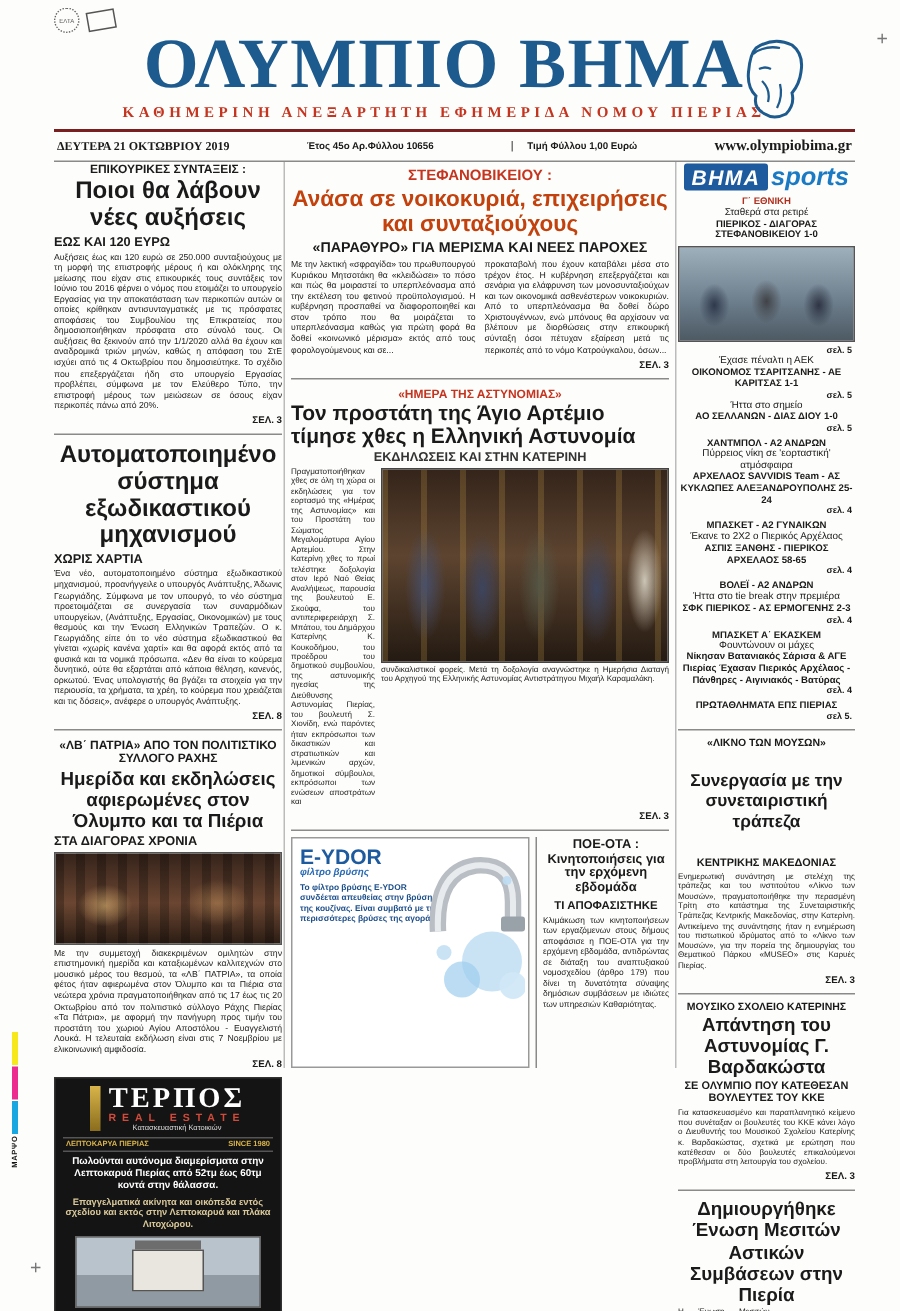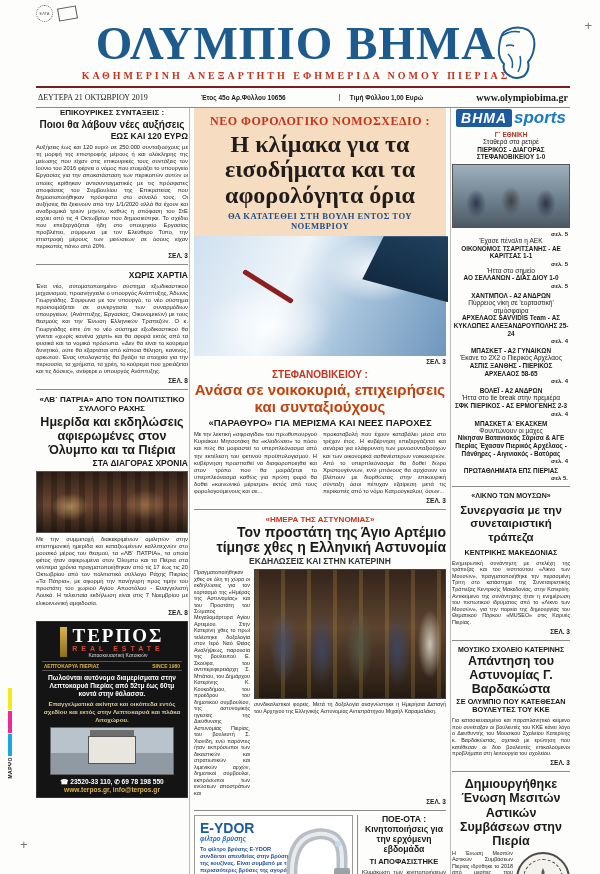--- a/index.html
+++ b/index.html
@@ -16,38 +16,38 @@
     font-size:4px;color:#555;display:flex;align-items:center;justify-content:center;}
   .masthead{position:absolute;top:20px;left:22px;right:30px;text-align:center;}
   .mast-title{font-family:"Liberation Serif",serif;font-weight:bold;font-size:47px;
     line-height:1.0;color:#1d5a8e;letter-spacing:1px;}
   .zeus{position:absolute;right:28px;top:2px;}
   .mast-sub{margin-top:3px;font-family:"Liberation Serif",serif;font-weight:bold;
     color:#c5341f;font-size:10px;letter-spacing:3px;}
   .dateline{position:absolute;top:86px;left:36px;right:30px;border-top:2px solid #7a1f1f;
     border-bottom:1px solid #8a8a8a;display:flex;align-items:center;
     justify-content:space-between;padding:4px 2px;font-size:7px;}
-  .dl-date{font-family:"Liberation Serif",serif;font-weight:normal;font-size:8px;}
+  .dl-date{font-family:"Liberation Serif",serif;font-weight:bold;font-size:8px;}
   .dl-issue{font-weight:bold;font-size:6.5px;}
   .dl-price{font-weight:bold;font-size:6.5px;border-left:1px solid #777;padding-left:10px;}
   .dl-web{font-family:"Liberation Serif",serif;font-weight:bold;font-size:10px;}
 
   
   .col-left{position:absolute;left:36px;top:108px;width:152px;}
   .col-center{position:absolute;left:189px;top:108px;width:262px;box-sizing:border-box;
     border-left:1px solid #bbb;border-right:1px solid #bbb;padding:0 4px;}
   .col-right{position:absolute;left:452px;top:108px;width:118px;}
   .hr{border-top:1px solid #8a8a8a;margin:5px 0;}
   .pref{font-weight:bold;font-size:6.5px;text-align:right;margin-top:2px;}
   .body-s{font-size:5.8px;line-height:1.22;text-align:justify;color:#222;}
 
   
   .kick-blk{font-weight:bold;font-size:8px;text-align:center;}
-  .lt-title{font-weight:bold;font-size:10px;line-height:1.12;text-align:center;margin:2px 0 1px;}
-  .lt-sub{font-weight:bold;font-size:8.5px;text-align:right;margin-bottom:3px;}
+  .lt-title{font-weight:bold;font-size:16px;line-height:1.12;text-align:center;margin:2px 0 1px;}
+  .lt-sub{font-weight:bold;font-size:8.5px;text-align:left;margin-bottom:3px;}
   .a3-title{font-weight:bold;font-size:12.5px;line-height:1.12;text-align:center;margin:2px 0 1px;}
   .church-photo{height:60px;margin:3px 0;border:1px solid #555;
     background:
       radial-gradient(26px 20px at 22% 58%,rgba(230,190,120,.55),transparent 70%),
       radial-gradient(30px 22px at 72% 55%,rgba(210,160,100,.4),transparent 70%),
       repeating-linear-gradient(90deg,rgba(0,0,0,.25) 0 6px,transparent 6px 14px),
       linear-gradient(#35231a,#6b4632 55%,#2c1d14);}
   
   .terpos{margin-top:5px;background:#141414;border:1px solid #333;color:#eee;
     padding:4px 5px;text-align:center;}
@@ -91,21 +91,21 @@
 
   
   .sur-kick{font-weight:bold;font-size:10px;color:#c5341f;text-align:center;margin-top:4px;}
   .sur-head{font-weight:bold;font-size:15px;line-height:1.1;text-align:center;color:#c2410c;margin:2px 0;}
   .sur-sub{font-weight:bold;font-size:9.5px;text-align:center;margin-bottom:3px;}
   .sur-cols{display:flex;gap:6px;}
   .sur-cols > div{flex:1;}
 
   
   .pol-kick{font-weight:bold;font-size:8px;color:#c5341f;text-align:center;margin-top:4px;}
-  .pol-head{font-weight:bold;font-size:14px;line-height:1.08;text-align:right;margin:1px 0;}
+  .pol-head{font-weight:bold;font-size:14px;line-height:1.08;text-align:left;margin:1px 0;}
   .pol-sub{font-weight:bold;font-size:8.5px;text-align:center;color:#333;margin-bottom:3px;}
   .pol-row{display:flex;gap:4px;}
   .pol-side{width:56px;font-size:5.4px;line-height:1.2;text-align:justify;color:#222;}
   .pol-photo{height:128px;border:1px solid #444;
     background:
       radial-gradient(18px 50px at 15% 60%,rgba(70,80,110,.9),transparent 75%),
       radial-gradient(18px 50px at 35% 62%,rgba(60,70,100,.9),transparent 75%),
       radial-gradient(18px 50px at 55% 60%,rgba(84,86,70,.95),transparent 75%),
       radial-gradient(18px 50px at 75% 62%,rgba(60,70,100,.9),transparent 75%),
       radial-gradient(16px 46px at 92% 58%,rgba(225,220,205,.85),transparent 75%),
@@ -137,21 +137,21 @@
   .sp-sub{font-size:6.6px;text-align:center;line-height:1.15;}
   .sp-match{font-weight:bold;font-size:6.4px;text-align:center;line-height:1.2;}
   .sp-page{font-weight:bold;font-size:6px;text-align:right;margin:1px 2px 0 0;}
   .sp-photo{height:62px;border:1px solid #555;margin:3px 0;
     background:
       radial-gradient(14px 20px at 20% 62%,rgba(40,50,70,.9),transparent 72%),
       radial-gradient(14px 20px at 50% 58%,rgba(60,60,64,.9),transparent 72%),
       radial-gradient(14px 20px at 80% 62%,rgba(40,45,60,.9),transparent 72%),
       linear-gradient(#9fb0bd,#6b7c8a 60%,#4d5a64);}
   .rt-kick{font-weight:bold;font-size:7px;text-align:center;}
-  .rt-title{font-weight:bold;font-size:11.5px;line-height:1.15;text-align:center;margin:5px 0;}
+  .rt-title{font-weight:bold;font-size:11.5px;line-height:1.15;text-align:center;margin:16px 0;}
   .rt-title2{font-weight:bold;font-size:12.5px;line-height:1.15;text-align:center;margin:1px 0;}
   .rt-sub{font-weight:bold;font-size:7.3px;text-align:center;line-height:1.2;margin-bottom:2px;}
   .rt-body{font-size:5.4px;line-height:1.22;text-align:justify;color:#222;}
   .seal{float:right;width:50px;height:50px;border-radius:50%;border:2px solid #4a4a4a;
     margin:2px 0 2px 3px;position:relative;background:#f4f2ec;}
   .seal::before{content:"";position:absolute;inset:5px;border:1px dashed #4a4a4a;border-radius:50%;}
   .seal::after{content:"";position:absolute;left:50%;top:50%;width:12px;height:20px;
     transform:translate(-50%,-55%);background:#5a5a5a;
     clip-path:polygon(50% 0,65% 25%,60% 25%,80% 60%,58% 55%,58% 100%,42% 100%,42% 55%,20% 60%,40% 25%,35% 25%);}
 
@@ -200,20 +200,21 @@
     <div class="kick-blk">ΕΠΙΚΟΥΡΙΚΕΣ ΣΥΝΤΑΞΕΙΣ :</div>
     <div class="lt-title">Ποιοι θα λάβουν νέες αυξήσεις</div>
     <div class="lt-sub">ΕΩΣ ΚΑΙ 120 ΕΥΡΩ</div>
     <div class="body-s">Αυξήσεις έως και 120 ευρώ σε 250.000 συνταξιούχους με τη μορφή της επιστροφής μέρους ή και ολόκληρης της μείωσης που είχαν στις επικουρικές τους συντάξεις τον Ιούνιο του 2016 φέρνει ο νόμος που ετοιμάζει το υπουργείο Εργασίας για την αποκατάσταση των περικοπών αυτών οι οποίες κρίθηκαν αντισυνταγματικές με τις πρόσφατες αποφάσεις του Συμβουλίου της Επικρατείας που δημοσιοποιήθηκαν πρόσφατα στο σύνολό τους. Οι αυξήσεις θα ξεκινούν από την 1/1/2020 αλλά θα έχουν και αναδρομικά τριών μηνών, καθώς η απόφαση του ΣτΕ ισχύει από τις 4 Οκτωβρίου που δημοσιεύτηκε. Το σχέδιο που επεξεργάζεται ήδη στο υπουργείο Εργασίας προβλέπει, σύμφωνα με τον Ελεύθερο Τύπο, την επιστροφή μέρους των μειώσεων σε όσους είχαν περικοπές πάνω από 20%.</div>
     <div class="pref">ΣΕΛ. 3</div>
   </div>
 
   <div class="hr"></div>
 
   <div>
+    <div class="lt-title">Αυτοματοποιημένο σύστημα εξωδικαστικού μηχανισμού</div>
     <div class="lt-sub">ΧΩΡΙΣ ΧΑΡΤΙΑ</div>
     <div class="body-s">Ένα νέο, αυτοματοποιημένο σύστημα εξωδικαστικού μηχανισμού, προανήγγειλε ο υπουργός Ανάπτυξης, Άδωνις Γεωργιάδης. Σύμφωνα με τον υπουργό, το νέο σύστημα προετοιμάζεται σε συνεργασία των συναρμόδιων υπουργείων, (Ανάπτυξης, Εργασίας, Οικονομικών) με τους θεσμούς και την Ένωση Ελληνικών Τραπεζών. Ο κ. Γεωργιάδης είπε ότι το νέο σύστημα εξωδικαστικού θα γίνεται «χωρίς κανένα χαρτί» και θα αφορά εκτός από τα φυσικά και τα νομικά πρόσωπα. «Δεν θα είναι το κούρεμα δυνητικό, ούτε θα εξαρτάται από κάποια θέληση, κανενός, ορκωτού. Ένας υπολογιστής θα βγάζει τα στοιχεία για την περιουσία, τα χρήματα, τα χρέη, το κούρεμα που χρειάζεται και τις δόσεις», ανέφερε ο υπουργός Ανάπτυξης.</div>
     <div class="pref">ΣΕΛ. 8</div>
   </div>
 
   <div class="hr"></div>
 
   <div>
     <div class="kick-blk">«ΛΒ΄ ΠΑΤΡΙΑ» ΑΠΟ ΤΟΝ ΠΟΛΙΤΙΣΤΙΚΟ ΣΥΛΛΟΓΟ ΡΑΧΗΣ</div>
     <div class="a3-title">Ημερίδα και εκδηλώσεις αφιερωμένες στον Όλυμπο και τα Πιέρια</div>
@@ -239,32 +240,20 @@
     <div class="terpos-t1">Πωλούνται αυτόνομα διαμερίσματα στην Λεπτοκαρυά Πιερίας από 52τμ έως 60τμ κοντά στην θάλασσα.</div>
     <div class="terpos-t2">Επαγγελματικά ακίνητα και οικόπεδα εντός σχεδίου και εκτός στην Λεπτοκαρυά και πλάκα Λιτοχώρου.</div>
     <div class="terpos-house"></div>
     <div class="terpos-ph">☎ 23520-33 110,  ✆ 69 78 198 550</div>
     <div class="terpos-web">www.terpos.gr,  info@terpos.gr</div>
   </div>
 </div>
 
 <div class="col-center">
 
-  <div>
-    <div class="lead">
-      <div class="lead-kick">ΝΕΟ ΦΟΡΟΛΟΓΙΚΟ ΝΟΜΟΣΧΕΔΙΟ :</div>
-      <div class="lead-head">Η κλίμακα για τα εισοδήματα και τα αφορολόγητα όρια</div>
-      <div class="lead-sub">ΘΑ ΚΑΤΑΤΕΘΕΙ ΣΤΗ ΒΟΥΛΗ ΕΝΤΟΣ ΤΟΥ ΝΟΕΜΒΡΙΟΥ</div>
-    </div>
-    <div class="lead-photo">
-      <div class="lead-sleeve"></div>
-      <div class="lead-pen"></div>
-    </div>
-    <div class="pref">ΣΕΛ. 3</div>
-  </div>
 
   <div>
     <div class="sur-kick">ΣΤΕΦΑΝΟΒΙΚΕΙΟΥ :</div>
     <div class="sur-head">Ανάσα σε νοικοκυριά, επιχειρήσεις και συνταξιούχους</div>
     <div class="sur-sub">«ΠΑΡΑΘΥΡΟ» ΓΙΑ ΜΕΡΙΣΜΑ ΚΑΙ ΝΕΕΣ ΠΑΡΟΧΕΣ</div>
     <div class="sur-cols">
       <div class="body-s">Με την λεκτική «σφραγίδα» του πρωθυπουργού Κυριάκου Μητσοτάκη θα «κλειδώσει» το πόσο και πώς θα μοιραστεί το υπερπλεόνασμα από την εκτέλεση του φετινού προϋπολογισμού. Η κυβέρνηση προσπαθεί να διαφοροποιηθεί και στον τρόπο που θα μοιράζεται το υπερπλεόνασμα καθώς για πρώτη φορά θα δοθεί «κοινωνικό μέρισμα» εκτός από τους φορολογούμενους και σε...</div>
       <div class="body-s">προκαταβολή που έχουν καταβάλει μέσα στο τρέχον έτος. Η κυβέρνηση επεξεργάζεται και σενάρια για ελάφρυνση των μονοσυνταξιούχων και των οικονομικά ασθενέστερων νοικοκυριών. Από το υπερπλεόνασμα θα δοθεί δώρο Χριστουγέννων, ενώ μπόνους θα αρχίσουν να βλέπουν με διορθώσεις στην επικουρική σύνταξη όσοι πέτυχαν εξαίρεση μετά τις περικοπές από το νόμο Κατρούγκαλου, όσων...</div>
     </div>
     <div class="pref">ΣΕΛ. 3</div>

